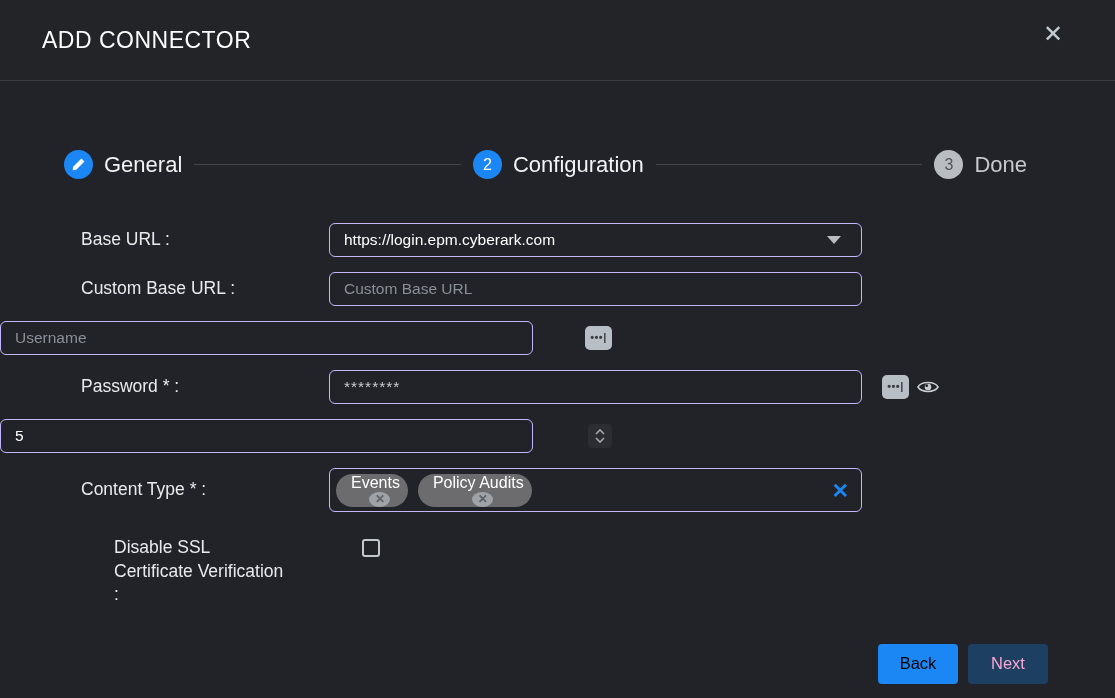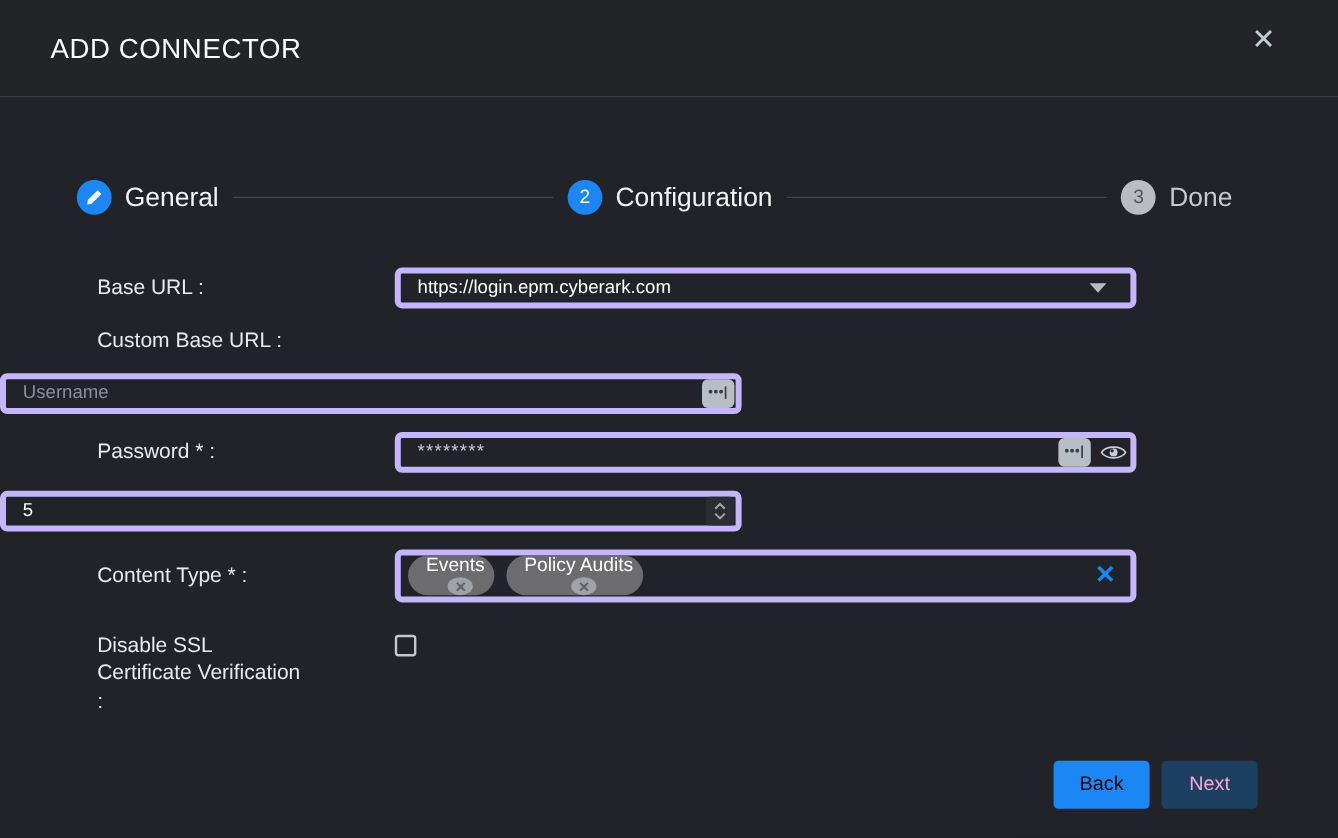--- a/index.html
+++ b/index.html
@@ -45,23 +45,23 @@
   
   .form-area { margin-top: 44px; }
   .form-row { display: flex; align-items: center; margin-bottom: 15px; }
   .form-label {
     width: 329px; padding-left: 81px; color: #e8eaec; font-size: 17.5px;
     flex: 0 0 329px; line-height: 1.35;
   }
   .field-wrap { width: 618px; position: relative; display: flex; align-items: center; }
 
   .inp, .select-box, .chips-box {
-    width: 618px; height: 34px;
+    width: 533px; height: 34px;
     background: transparent;
-    border: 5px solid #c4b5fd; border-radius: 6px;
+    border: 1px solid #c4b5fd; border-radius: 6px;
     color: #ffffff; font-size: 15.5px;
     padding: 0 14px;
     font-family: "Liberation Sans", sans-serif;
     outline: none;
   }
   .inp::placeholder { color: #8b9096; opacity: 1; }
   .inp.pwd { letter-spacing: 1px; color: #c9cdd2; }
 
   .select-box { display: flex; align-items: center; justify-content: space-between; cursor: pointer; }
   .caret-down {
@@ -99,21 +99,21 @@
     width: 21px; height: 21px; border-radius: 50%; background: #9fa2a6;
     color: #5c5f63; display: flex; align-items: center; justify-content: center;
     font-size: 12px; margin-left: 9px; cursor: pointer; font-weight: bold;
   }
   .clear-x {
     margin-left: auto; color: #1b87f5; font-size: 21px; font-weight: bold; cursor: pointer;
     line-height: 1;
   }
 
   
-  .checkbox-row { align-items: flex-start; margin-top: 24px; }
+  .checkbox-row { align-items: flex-start; margin-top: 24px; margin-left: 33px; }
   .checkbox {
     width: 18px; height: 18px; border: 2px solid #c3c8cc; border-radius: 3px;
     background: transparent; cursor: pointer; margin-top: 3px;
   }
 
   
   .footer-btns {
     display: flex; justify-content: flex-end; gap: 10px;
     margin: 22px 67px 0 0;
   }
@@ -162,20 +162,23 @@
       <div class="field-wrap">
         <div class="select-box">
           <span>https://login.epm.cyberark.com</span>
           <span class="caret-down"></span>
         </div>
       </div>
     </div>
 
     <div class="form-row">
       <div class="form-label">Custom Base URL  :</div>
+      <div class="field-wrap">
+        <input class="inp" type="text" placeholder="Custom Base URL" style="">
+      </div>
     </div>
 
     <div class="form-row">
       <div class="field-wrap">
         <input class="inp" type="text" placeholder="Username" style="">
         <span class="ellipsis-btn">
             <span class="dots">•••|</span>
           </span>
       </div>
     </div>

